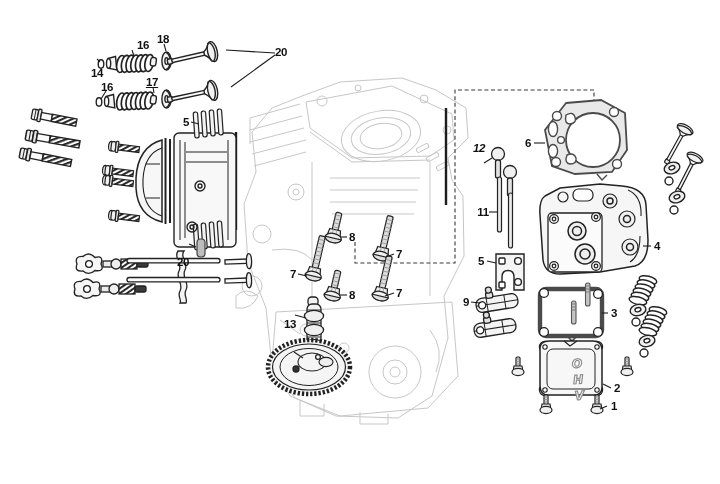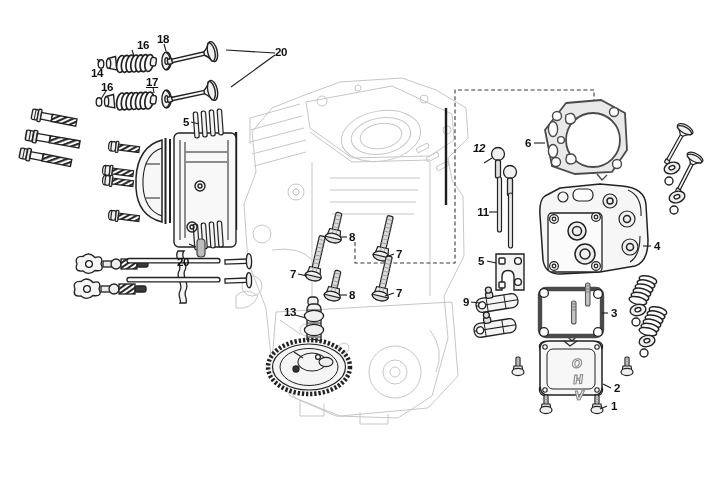--- a/index.html
+++ b/index.html
@@ -443,21 +443,21 @@
       <div class="callout" style="left: 528px; top: 143px;">6</div>
       <div class="callout" style="left: 293px; top: 274px;">7</div>
       <div class="callout" style="left: 399px; top: 254px;">7</div>
       <div class="callout" style="left: 399px; top: 293px;">7</div>
       <div class="callout" style="left: 352px; top: 237px;">8</div>
       <div class="callout" style="left: 352px; top: 295px;">8</div>
       <div class="callout" style="left: 466px; top: 302px;">9</div>
       <div class="callout" style="left: 481px; top: 261px;">5</div>
       <div class="callout" style="left: 483px; top: 212px;">11</div>
       <div class="callout" style="left: 479px; top: 148px; font-style: italic;">12</div>
-      <div class="callout" style="left: 290px; top: 312px;">13</div>
+      <div class="callout" style="left: 290px; top: 324px;">13</div>
       <div class="callout" style="left: 97px; top: 73px;">14</div>
       <div class="callout" style="left: 107px; top: 87px;">16</div>
       <div class="callout" style="left: 131px; top: 45px; margin-left: 12px;">16</div>
       <div class="callout" style="left: 152px; top: 82px; text-decoration: underline;">17</div>
       <div class="callout" style="left: 163px; top: 39px;">18</div>
       <div class="callout" style="left: 281px; top: 52px;">20</div>
       <div class="callout" style="left: 183px; top: 262px;">20</div>
     </div>
 
 <div class="ohv">OHV</div>

